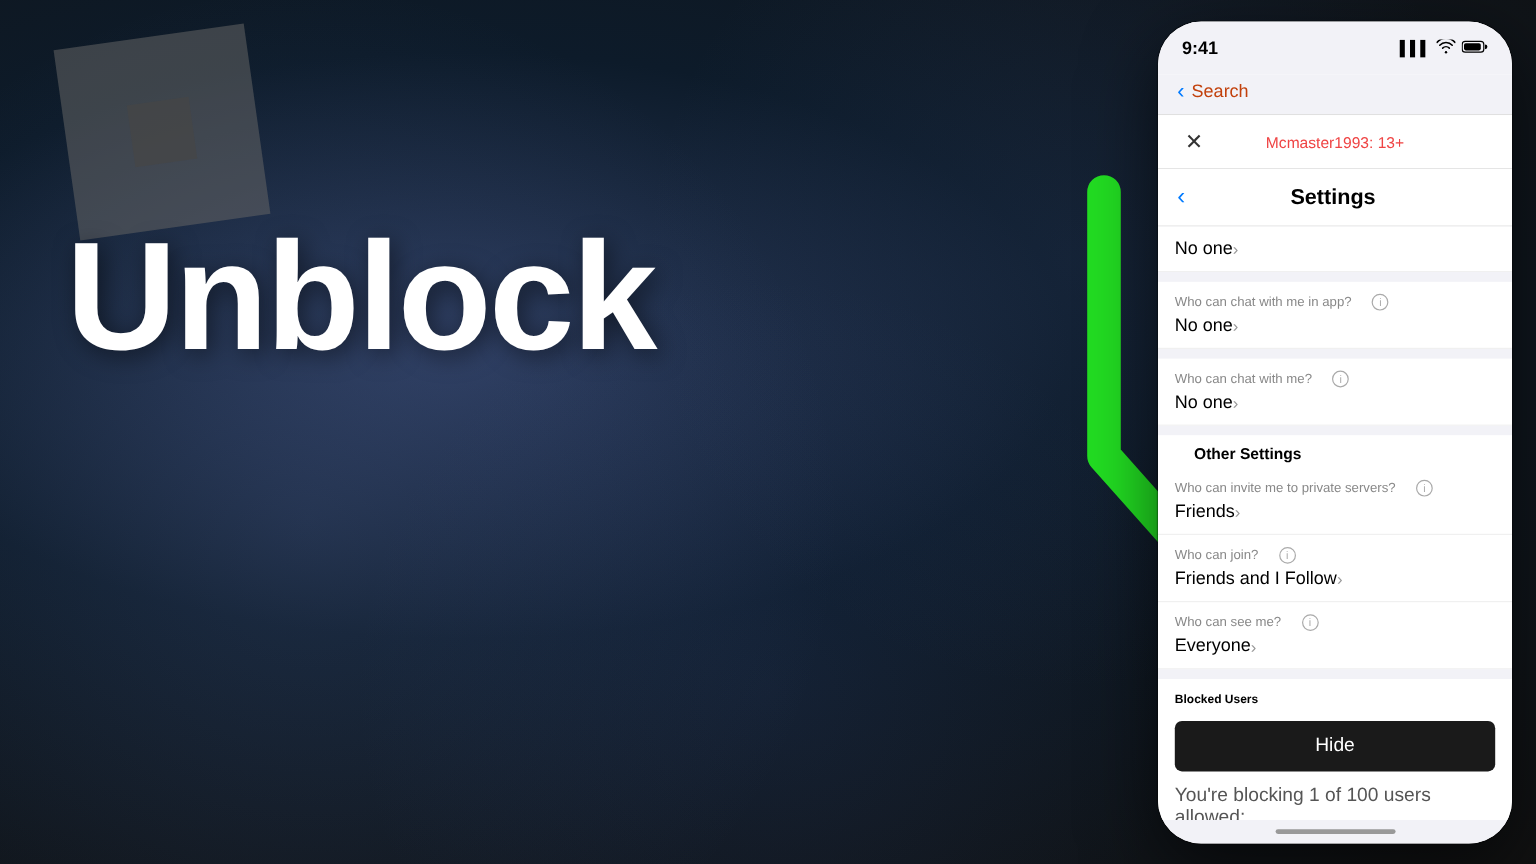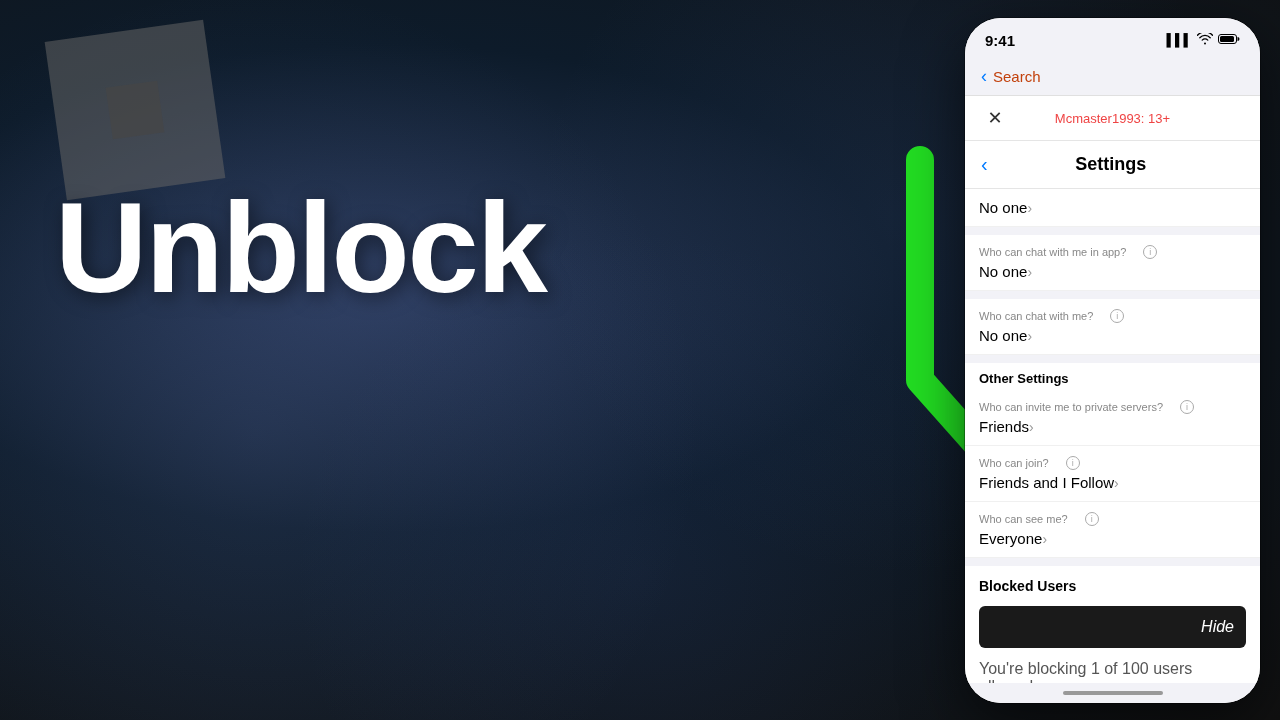--- a/index.html
+++ b/index.html
@@ -230,50 +230,49 @@
       color: #000;
     }
     .chevron {
       color: #999;
       font-size: 14px;
     }
 
     
     .other-settings {
       background: #fff;
-      padding: 8px 14px 4px;
+      padding: 8px 30px 4px;
       font-size: 13px;
       font-weight: 600;
       color: #000;
     }
 
     
     .blocked-section {
       background: #fff;
       margin-top: 0;
     }
     .blocked-header {
       padding: 12px 14px 8px;
-      font-size: 14px;
+      font-size: 10px;
       font-weight: 600;
       color: #000;
     }
     .hide-button {
       margin: 4px 14px 10px;
       background: #1a1a1a;
       color: #fff;
       border: none;
       border-radius: 6px;
       padding: 12px;
       font-size: 16px;
       font-weight: 500;
       cursor: pointer;
       width: calc(100% - 28px);
-      text-align: right;
-      font-style: italic;
+      text-align: center;
     }
     .blocking-info {
       padding: 2px 14px 10px;
       font-size: 16px;
       color: #555;
     }
 
     
     .bottom-indicator {
       height: 20px;

